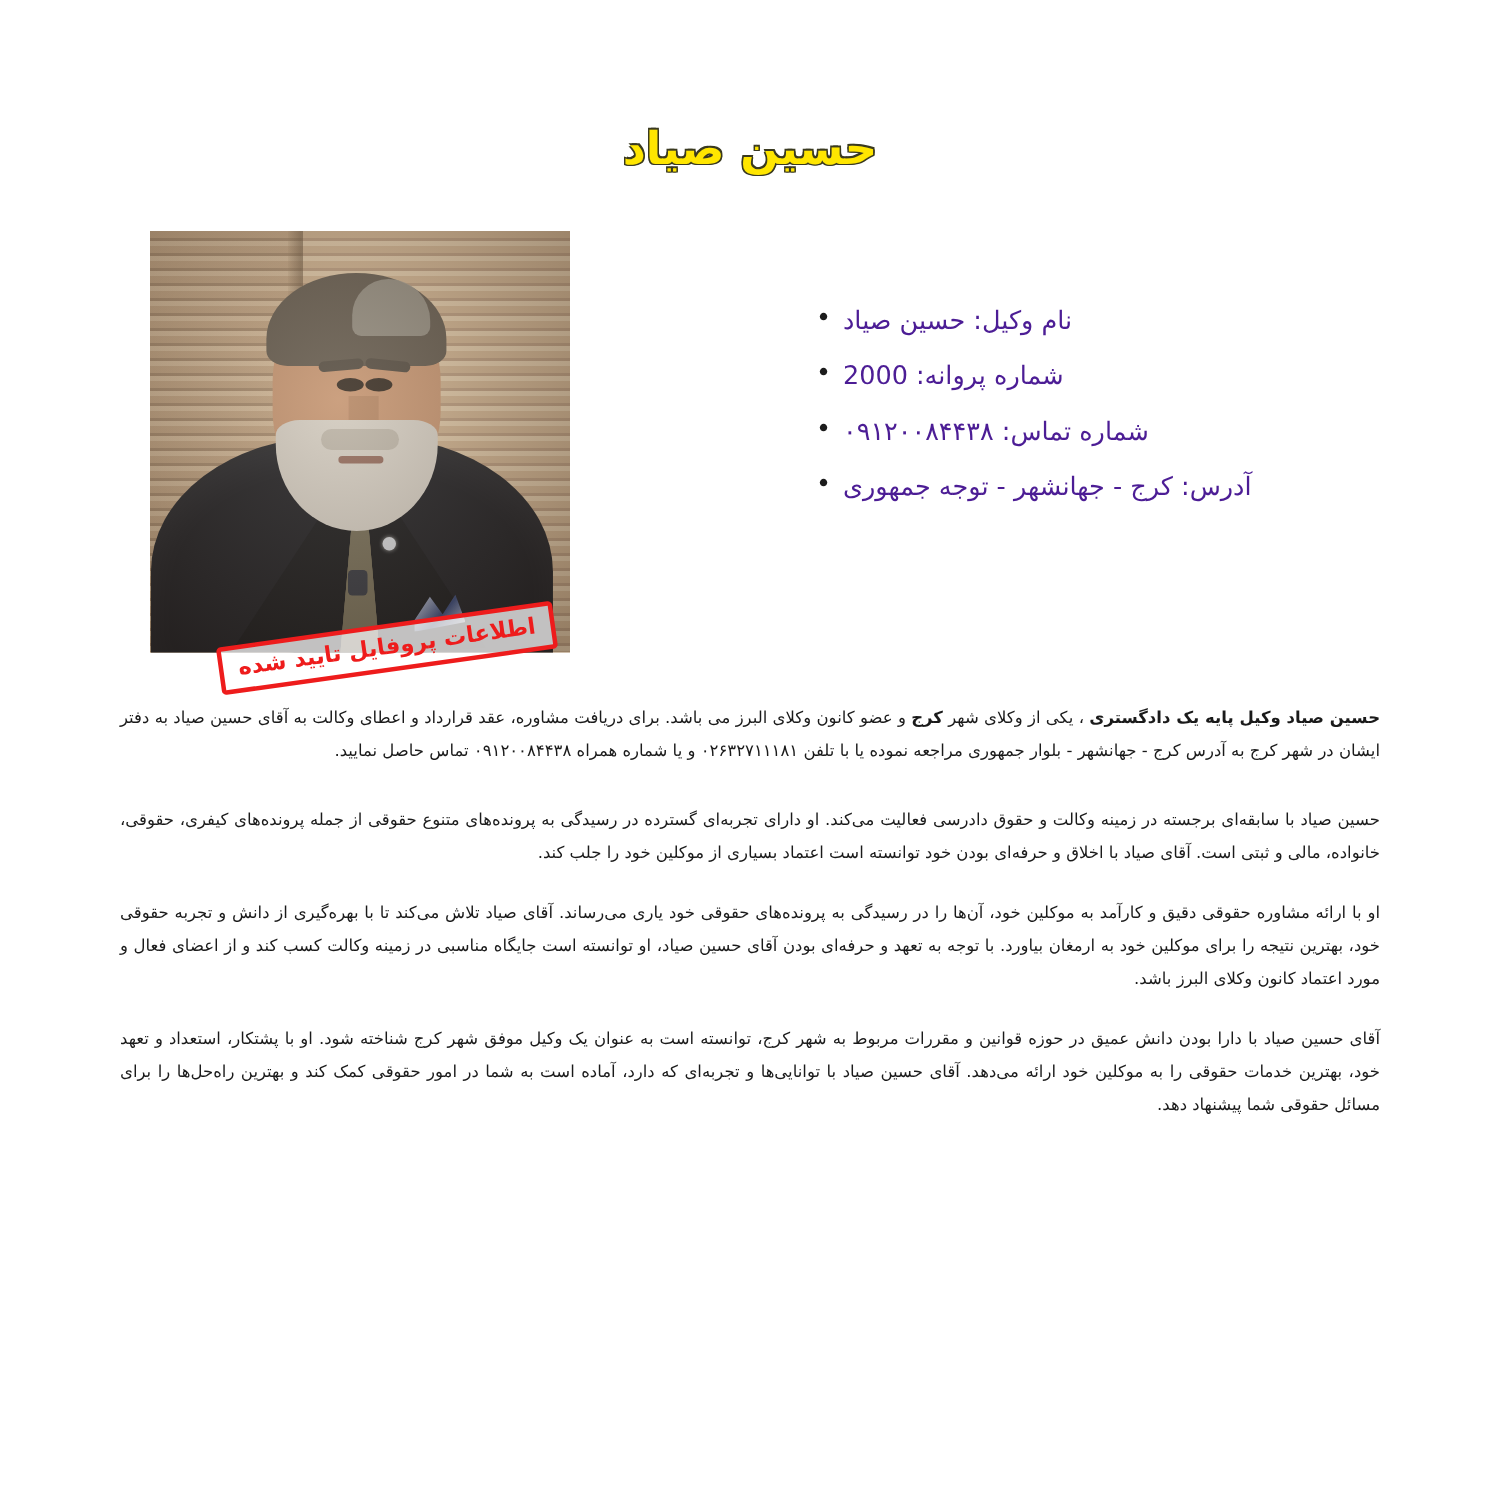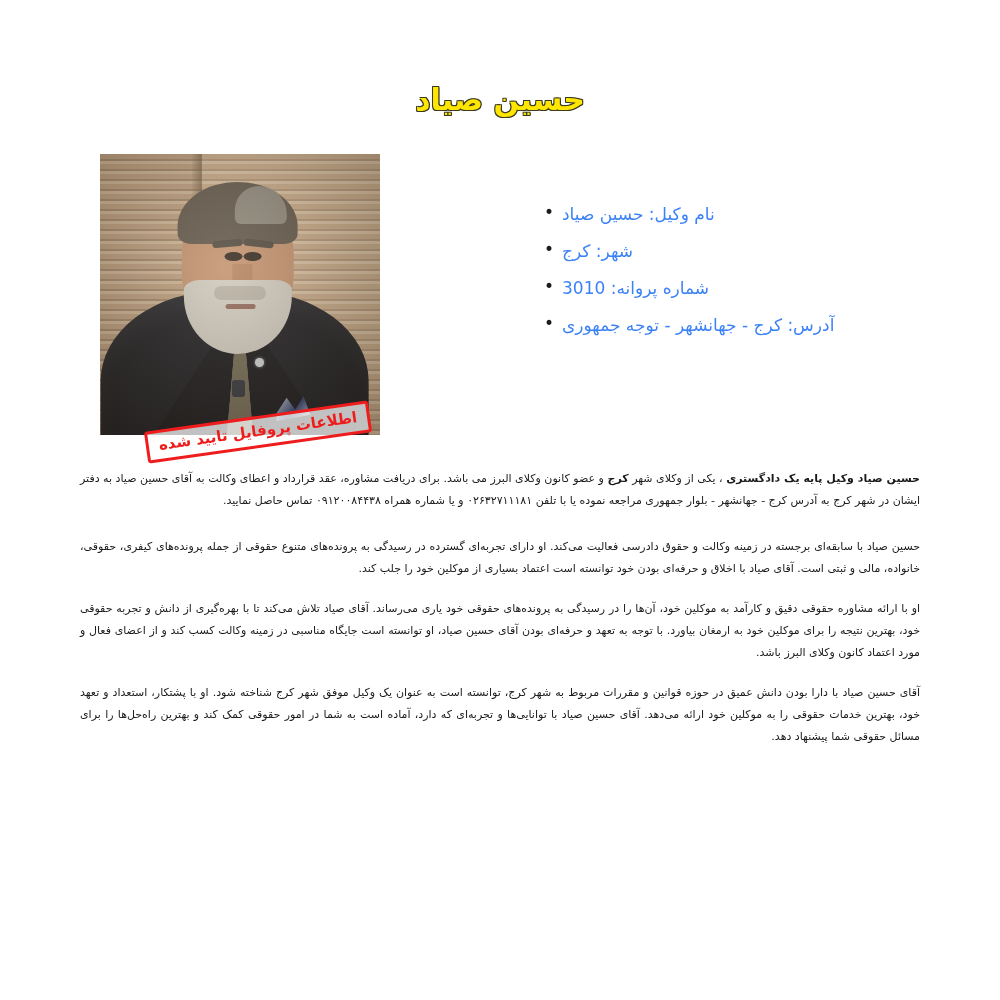--- a/index.html
+++ b/index.html
@@ -293,21 +293,21 @@
     right: 0;
     top: 52px;
     width: 540px;
     padding: 0 0 0 84px;
     margin: 0;
     list-style: none;
     text-align: left;
   }
   .info-item {
     font-size: 17px;
-    color: #3b82f6;
+    color: #4c1d95;
     line-height: 1;
     padding: 0 0 0 18px;
     margin-bottom: 20px;
     position: relative;
     direction: rtl;
     unicode-bidi: embed;
   }
   .info-item::after {
     content: "•";
     position: absolute;
@@ -375,22 +375,22 @@
           <div class="mustache"></div>
           <div class="mouth"></div>
         </div>
         <div class="vignette"></div>
       </div>
       <div class="stamp">اطلاعات پروفایل تایید شده</div>
     </div>
 
     <ul class="info-list">
       <li class="info-item">نام وکیل: حسین صیاد</li>
-      <li class="info-item">شهر: کرج</li>
-      <li class="info-item">شماره پروانه: 3010</li>
+      <li class="info-item">شماره پروانه: 2000</li>
+      <li class="info-item">شماره تماس: ۰۹۱۲۰۰۸۴۴۳۸</li>
       <li class="info-item">آدرس: کرج - جهانشهر - توجه جمهوری</li>
     </ul>
   </div>
 
   <div class="content">
     <p class="para intro">
       <b>حسین صیاد وکیل پایه یک دادگستری</b><span> ، یکی از وکلای شهر </span><b>کرج</b><span> و عضو کانون وکلای البرز می باشد. برای دریافت مشاوره، عقد قرارداد و اعطای وکالت به آقای حسین صیاد به دفتر ایشان در شهر کرج به آدرس کرج - جهانشهر - بلوار جمهوری مراجعه نموده یا با تلفن ۰۲۶۳۲۷۱۱۱۸۱ و یا شماره همراه ۰۹۱۲۰۰۸۴۴۳۸ تماس حاصل نمایید.</span>
     </p>
     <p class="para">حسین صیاد با سابقه‌ای برجسته در زمینه وکالت و حقوق دادرسی فعالیت می‌کند. او دارای تجربه‌ای گسترده در رسیدگی به پرونده‌های متنوع حقوقی از جمله پرونده‌های کیفری، حقوقی، خانواده، مالی و ثبتی است. آقای صیاد با اخلاق و حرفه‌ای بودن خود توانسته است اعتماد بسیاری از موکلین خود را جلب کند.</p>
     <p class="para">او با ارائه مشاوره حقوقی دقیق و کارآمد به موکلین خود، آن‌ها را در رسیدگی به پرونده‌های حقوقی خود یاری می‌رساند. آقای صیاد تلاش می‌کند تا با بهره‌گیری از دانش و تجربه حقوقی خود، بهترین نتیجه را برای موکلین خود به ارمغان بیاورد. با توجه به تعهد و حرفه‌ای بودن آقای حسین صیاد، او توانسته است جایگاه مناسبی در زمینه وکالت کسب کند و از اعضای فعال و مورد اعتماد کانون وکلای البرز باشد.</p>

